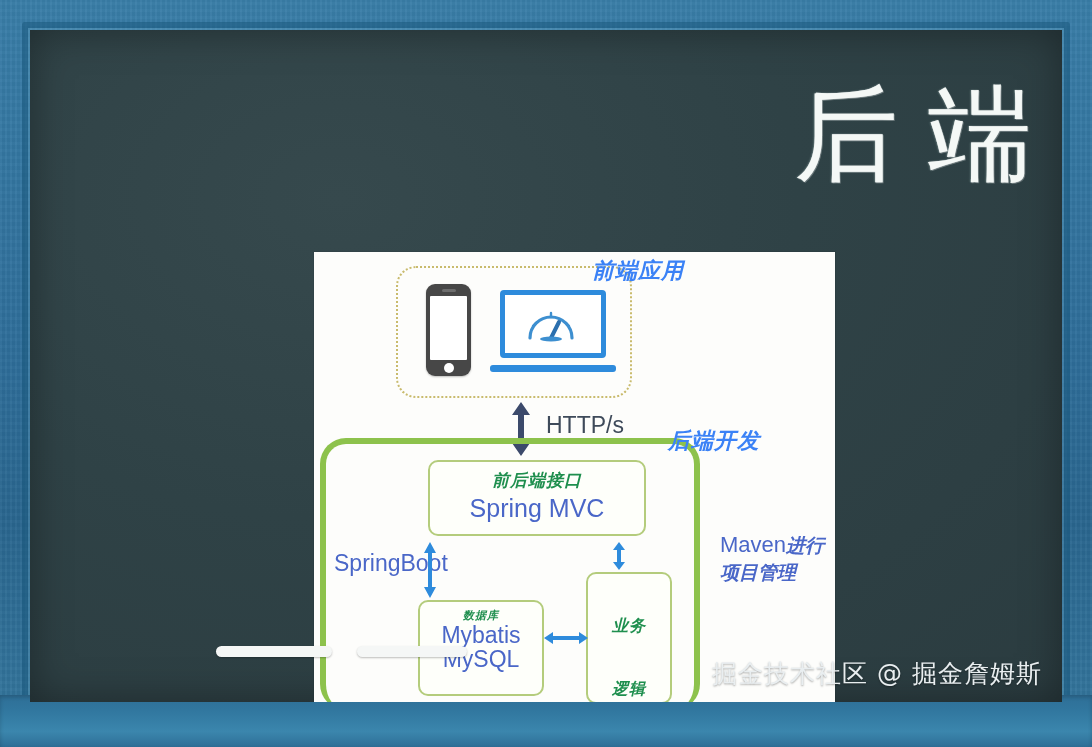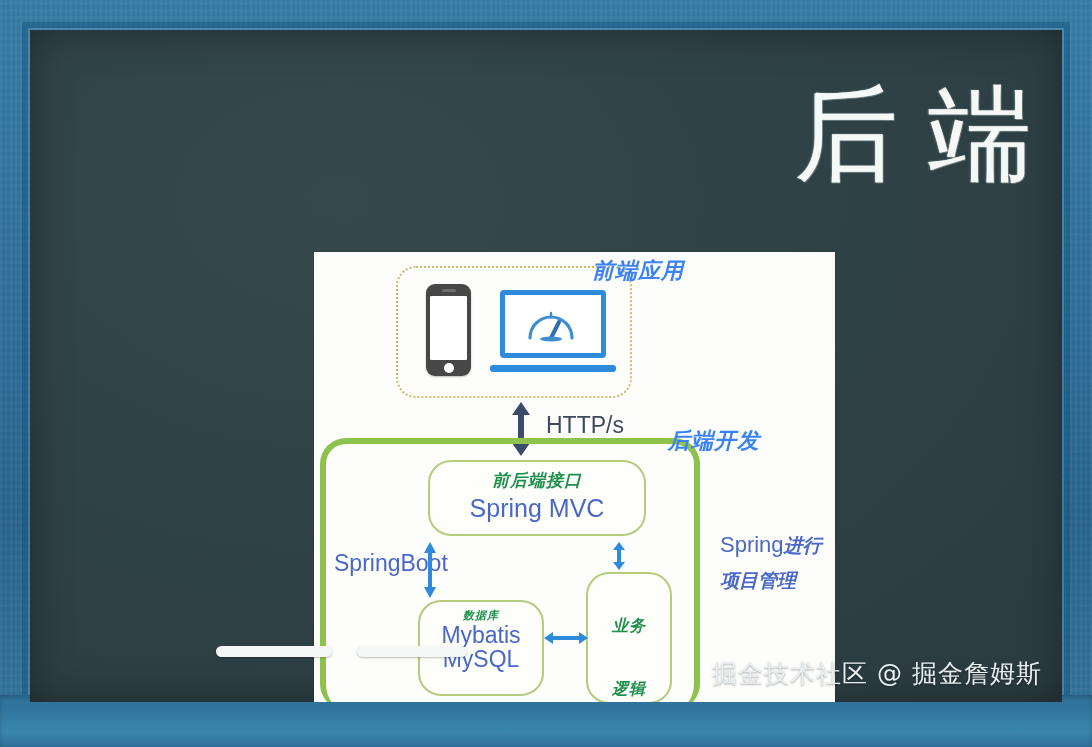--- a/index.html
+++ b/index.html
@@ -168,21 +168,21 @@
   }
   #label-backend {
     left:354px; top:174px;
     font-size:22px;
   }
 
   
   .inner-box {
     position:absolute;
     border:2px solid #b4cc7c;
-    border-radius:23px;
+    border-radius:10px;
     background:#fefffa;
     text-align:center;
   }
   #box-mvc   { left:114px; top:208px; width:218px; height:76px; }
   #box-db    { left:104px; top:348px; width:126px; height:96px; }
   #box-biz   { left:272px; top:320px; width:86px; height:132px; }
 
   .box-cn {
     color:#1f8f4e;
     font-family:"DejaVu Sans", sans-serif;
@@ -204,21 +204,21 @@
     left:406px; top:278px;
     font-size:22px; line-height:1.35;
     text-align:left;
   }
   #label-maven .cn {
     color:#4a67c8;
     font-family:"DejaVu Sans", sans-serif;
     font-weight:700; font-style:italic;
     font-size:19px;
   }
-  #label-maven .cn2 { display:block;margin-top:8px; }
+  #label-maven .cn2 { display:block; }
 
   .arrow-svg { position:absolute; }
   #arrow-mvc-db  { left:108px; top:290px; width:16px; height:56px; }
   #arrow-mvc-biz { left:297px; top:290px; width:16px; height:28px; }
   #arrow-db-biz  { left:230px; top:378px; width:44px; height:16px; }
 
   
   #indicators { position:absolute; left:186px; bottom:44px; width:260px; height:12px; }
   .pill {
     position:absolute; top:0; height:11px;
@@ -297,21 +297,21 @@
         <div class="box-en">Mybatis</div>
         <div class="box-en">MySQL</div>
       </div>
 
       <div class="inner-box" id="box-biz">
         <div class="box-cn">业务</div>
         <div class="box-cn">逻辑</div>
       </div>
 
       <div class="blue-txt" id="label-maven">
-        <span>Spring</span><span class="cn">进行</span>
+        <span>Maven</span><span class="cn">进行</span>
         <span class="cn cn2">项目管理</span>
       </div>
 
       <svg id="arrow-mvc-db" class="arrow-svg" viewBox="0 0 16 56">
         <path d="M8 0 L14 11 L10 11 L10 45 L14 45 L8 56 L2 45 L6 45 L6 11 L2 11 Z" fill="#2e8bdc"></path>
       </svg>
       <svg id="arrow-mvc-biz" class="arrow-svg" viewBox="0 0 16 28">
         <path d="M8 0 L14 8 L10 8 L10 20 L14 20 L8 28 L2 20 L6 20 L6 8 L2 8 Z" fill="#2e8bdc"></path>
       </svg>
       <svg id="arrow-db-biz" class="arrow-svg" viewBox="0 0 44 16">

